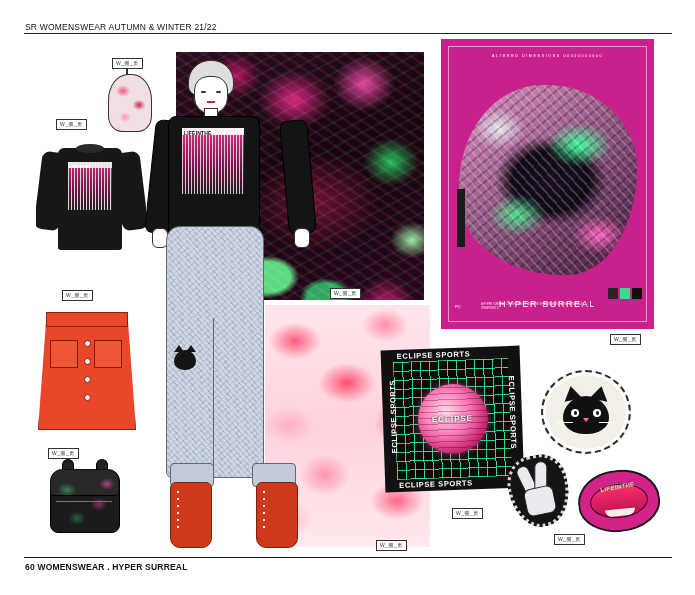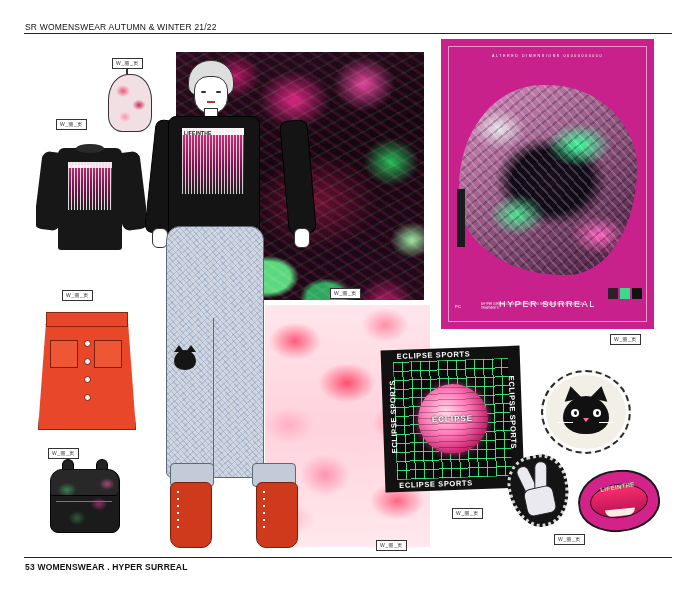--- a/index.html
+++ b/index.html
@@ -793,15 +793,15 @@
     <div class="pants"></div>
     <div class="pant-split"></div>
     <div class="knee-cat"></div>
     <div class="cuff l"></div>
     <div class="cuff r"></div>
     <div class="boot l"></div>
     <div class="boot r"></div>
   </div>
 
   <div class="rule rule-bottom"></div>
-  <div class="footer-title">53  WOMENSWEAR . HYPER SURREAL</div>
+  <div class="footer-title">60  WOMENSWEAR . HYPER SURREAL</div>
 
 </div>
 
 </body></html>

